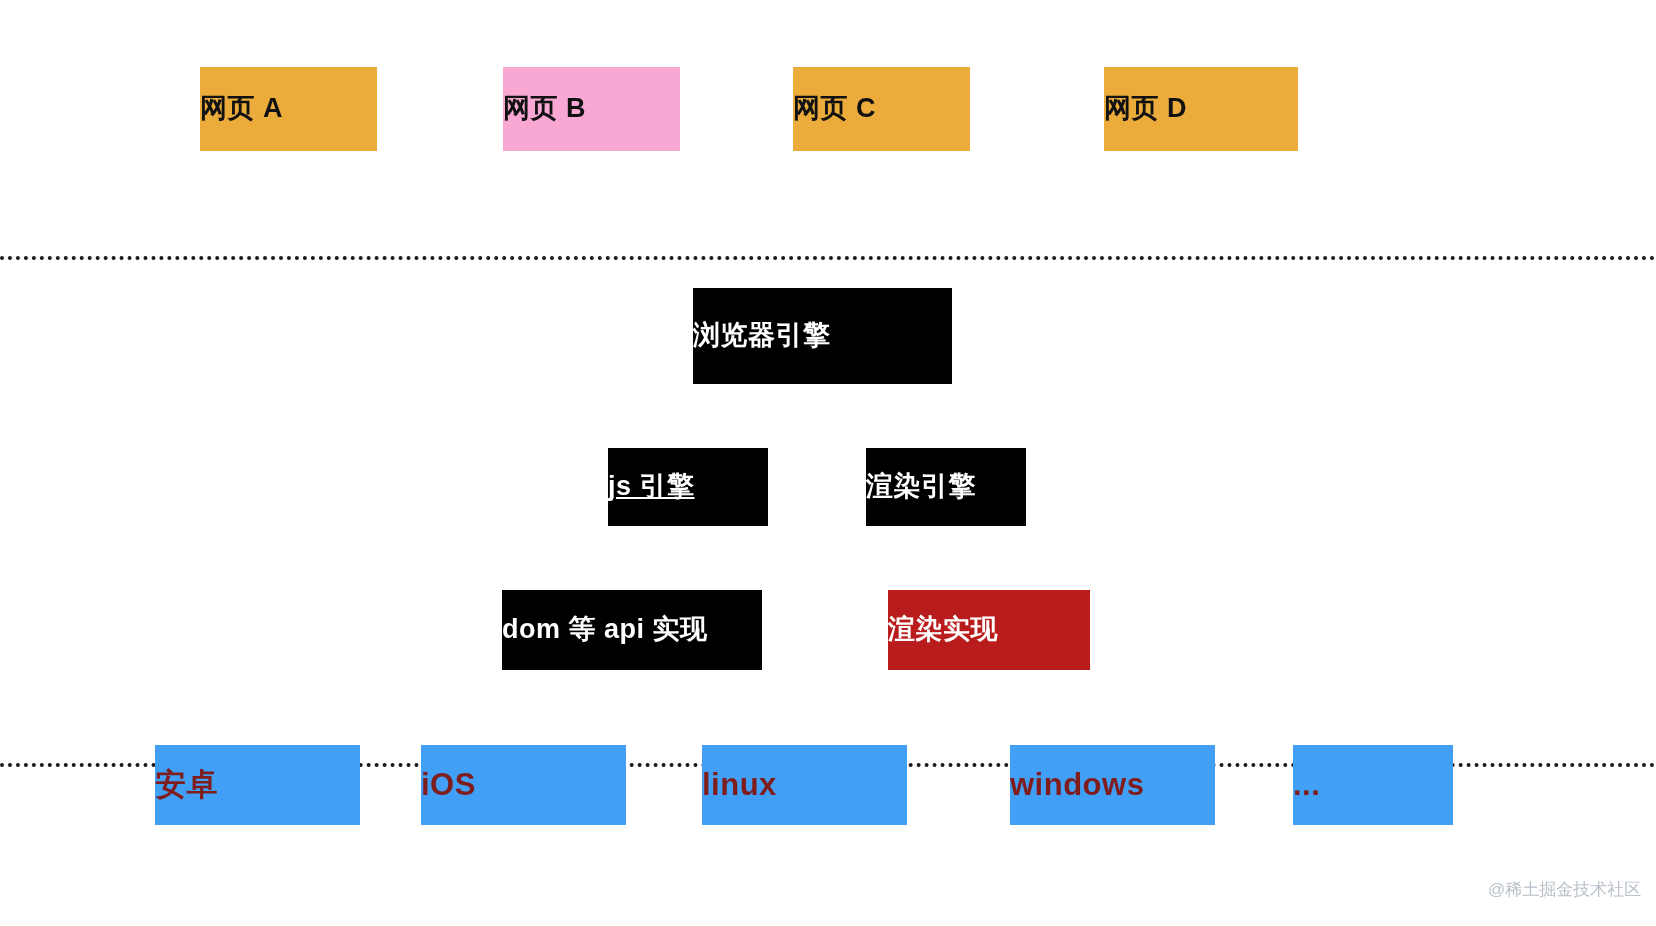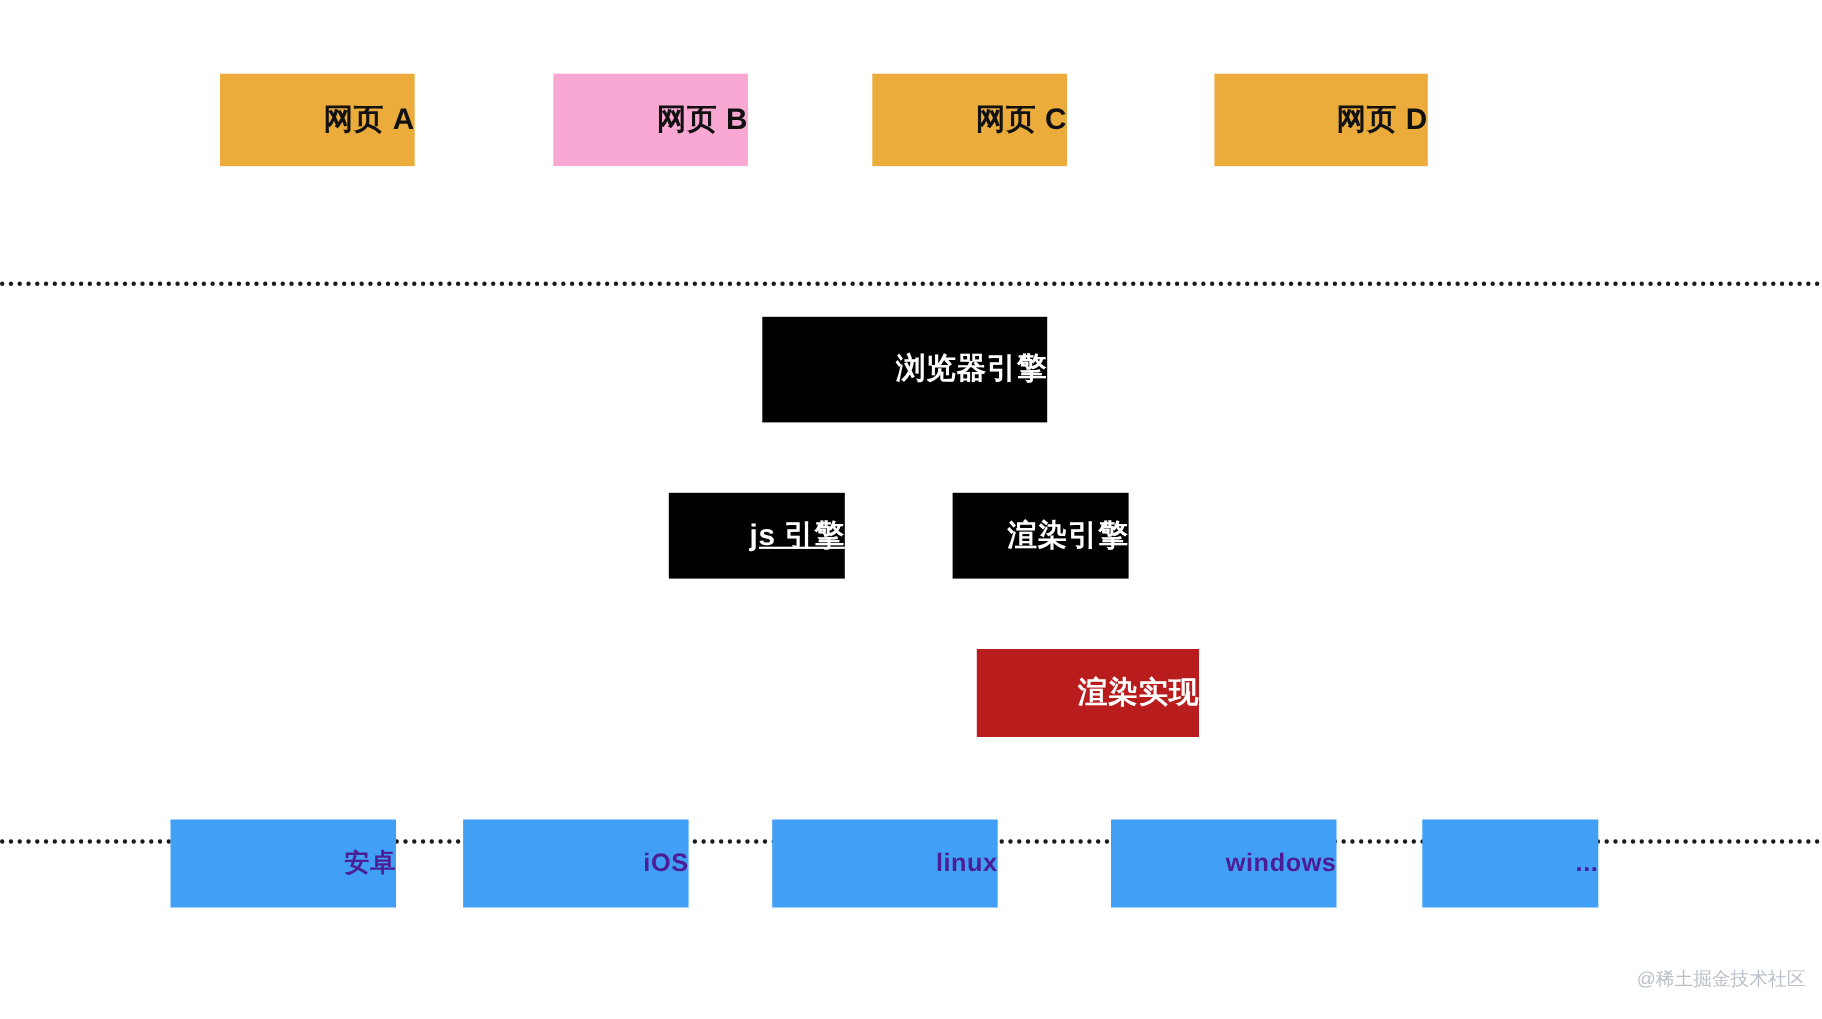--- a/index.html
+++ b/index.html
@@ -14,44 +14,44 @@
     position: relative;
     width: 1656px;
     height: 926px;
     background: #ffffff;
     overflow: hidden;
   }
   .box {
     position: absolute;
     display: flex;
     align-items: center;
-    justify-content: flex-end;
+    justify-content: flex-start;
     text-align: center;
     box-sizing: border-box;
     line-height: 1.1;
   }
   .box-web {
     background: #ebac3c;
     color: #111111;
     font-weight: 700;
     font-size: 27px;
     letter-spacing: 0.5px;
   }
   .box-engine {
     background: #000000;
     color: #ffffff;
     font-weight: 700;
     font-size: 27px;
     letter-spacing: 0.5px;
   }
   .box-os {
     background: #41a0f5;
-    color: #4c1d95;
+    color: #7f1d1d;
     font-weight: 700;
-    font-size: 23px;
+    font-size: 31px;
     letter-spacing: 0.5px;
   }
   .divider {
     position: absolute;
     left: 0;
     width: 1656px;
     height: 0;
     border-top: 4px dotted #1a1a1a;
   }
   .watermark {
@@ -84,20 +84,23 @@
 
   <div class="box box-engine" style="left: 693px; top: 288px; width: 259px; height: 96px; background: rgb(0, 0, 0);">
     <span>浏览器引擎</span>
   </div>
   <div class="box box-engine" style="left: 608px; top: 448px; width: 160px; height: 78px; background: rgb(0, 0, 0); text-decoration: underline;">
     <span>js 引擎</span>
   </div>
   <div class="box box-engine" style="left: 866px; top: 448px; width: 160px; height: 78px; background: rgb(0, 0, 0);">
     <span>渲染引擎</span>
   </div>
+  <div class="box box-engine" style="left: 502px; top: 590px; width: 260px; height: 80px; background: rgb(0, 0, 0);">
+    <span>dom 等 api 实现</span>
+  </div>
   <div class="box box-engine" style="left: 888px; top: 590px; width: 202px; height: 80px; background: #b91c1c;">
     <span>渲染实现</span>
   </div>
 
   <div class="divider" style="top: 763px;"></div>
 
   <div class="box box-os" style="left: 155px; top: 745px; width: 205px; height: 80px; background: rgb(65, 160, 245);">
     <span>安卓</span>
   </div>
   <div class="box box-os" style="left: 421px; top: 745px; width: 205px; height: 80px; background: rgb(65, 160, 245);">

